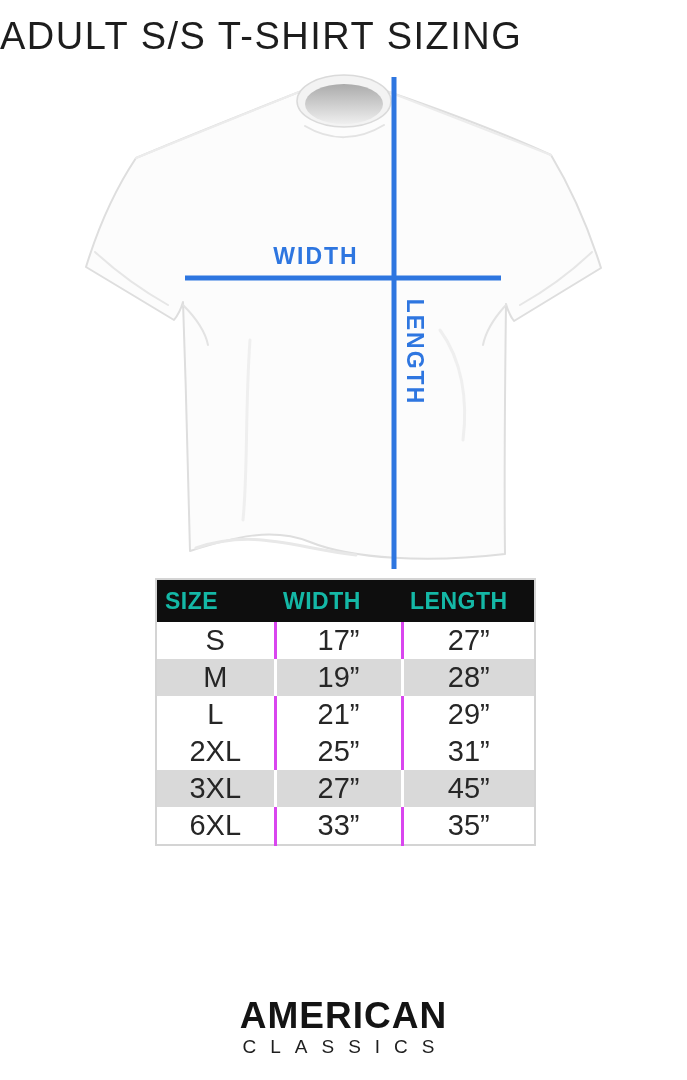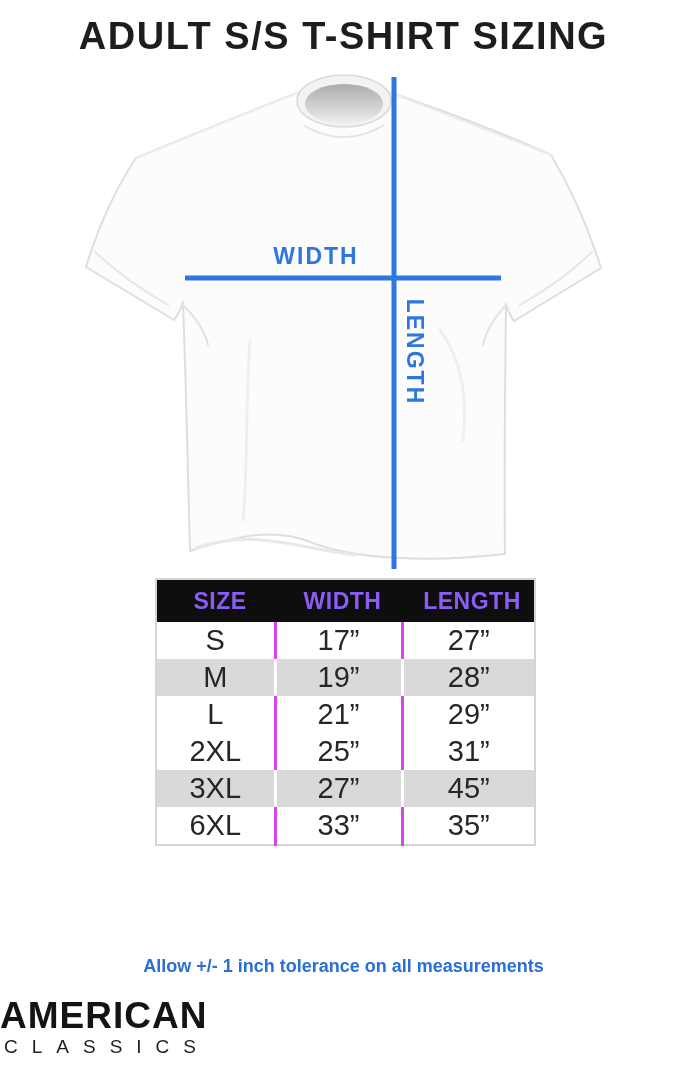--- a/index.html
+++ b/index.html
@@ -1,22 +1,22 @@
 <!DOCTYPE html>
 <html style="--accent-blue: #2e76e0; --note-blue: #2a6fd4; --header-bg: #0e0e0e; --row-alt-gray: #d9d9d9;"><head>
 <meta charset="utf-8">
 <style>
   html,body{margin:0;padding:0;background:#ffffff;}
   #page{
     position:relative;width:687px;height:1080px;background:#ffffff;overflow:hidden;
     font-family:"Liberation Sans",sans-serif;
   }
   .page-title{
-    position:absolute;top:14px;left:0;width:687px;text-align:center;
-    font-size:38px;line-height:44px;font-weight:700;letter-spacing:1.5px;
+    position:absolute;top:14px;left:0;width:687px;
+    font-size:38px;line-height:44px;font-weight:400;letter-spacing:1.5px;
     color:#1d1d1d;
   }
   .shirt-svg{position:absolute;left:0;top:70px;}
   .blue-line{stroke:var(--accent-blue,#2e76e0);stroke-width:5;}
   .width-label{
     position:absolute;left:226px;top:243px;width:180px;text-align:center;
     font-size:23px;font-weight:bold;letter-spacing:2px;color:var(--accent-blue,#2e76e0);
   }
   .length-label{
     position:absolute;left:335px;top:339px;width:160px;height:26px;text-align:center;
@@ -25,36 +25,36 @@
   }
   .size-table{
     position:absolute;left:155px;top:578px;width:379px;
     border-collapse:collapse;table-layout:fixed;
     border:2px solid #d4d4d4;
   }
   .size-table col.c1{width:119px;}
   .size-table col.c2{width:127px;}
   .size-table col.c3{width:133px;}
   .size-table th{
-    background:var(--header-bg,#0e0e0e);color:#8b5cf6;height:42px;
-    font-size:23px;font-weight:bold;text-align:center;padding:0 0 0 8px;
+    background:var(--header-bg,#0e0e0e);color:#14b8a6;height:42px;
+    font-size:23px;font-weight:bold;text-align:left;padding:0 0 0 8px;
     letter-spacing:0.5px;
   }
   .size-table td{
     height:37px;text-align:center;vertical-align:middle;
     font-size:29px;font-weight:400;color:#262626;background:#ffffff;
     border-left:3px solid #d946ef;padding:0;line-height:1;
   }
   .size-table td:first-child{border-left:none;}
   .size-table tr.alt td{background:var(--row-alt-gray,#d9d9d9);border-left-color:#ffffff;}
   .tolerance-note{
     position:absolute;top:956px;left:0;width:687px;text-align:center;
     font-size:18px;font-weight:bold;color:var(--note-blue,#2a6fd4);
   }
-  .brand{position:absolute;top:998px;left:0;width:687px;color:#141414;}
+  .brand{position:absolute;top:998px;left:0;width:687px;text-align:center;color:#141414;}
   .brand-name{font-size:37px;font-weight:bold;letter-spacing:1px;line-height:36px;}
   .brand-subname{
     font-size:19px;font-weight:400;letter-spacing:14px;padding-left:4px;
     margin-top:3px;color:#1e1e1e;line-height:20px;
   }
 </style>
 </head>
 <body>
 
 <div id="page">
@@ -148,20 +148,19 @@
           <td>45”</td>
         </tr>
         <tr>
           <td>6XL</td>
           <td>33”</td>
           <td>35”</td>
         </tr>
       </tbody>
   </table>
 
-  <div class="tolerance-note">Allow +/- 1 inch tolerance on all measurements</div>
 
   <div class="brand">
     <div class="brand-name">AMERICAN</div>
     <div class="brand-subname">CLASSICS</div>
   </div>
 
 </div>
 
 </body></html>

